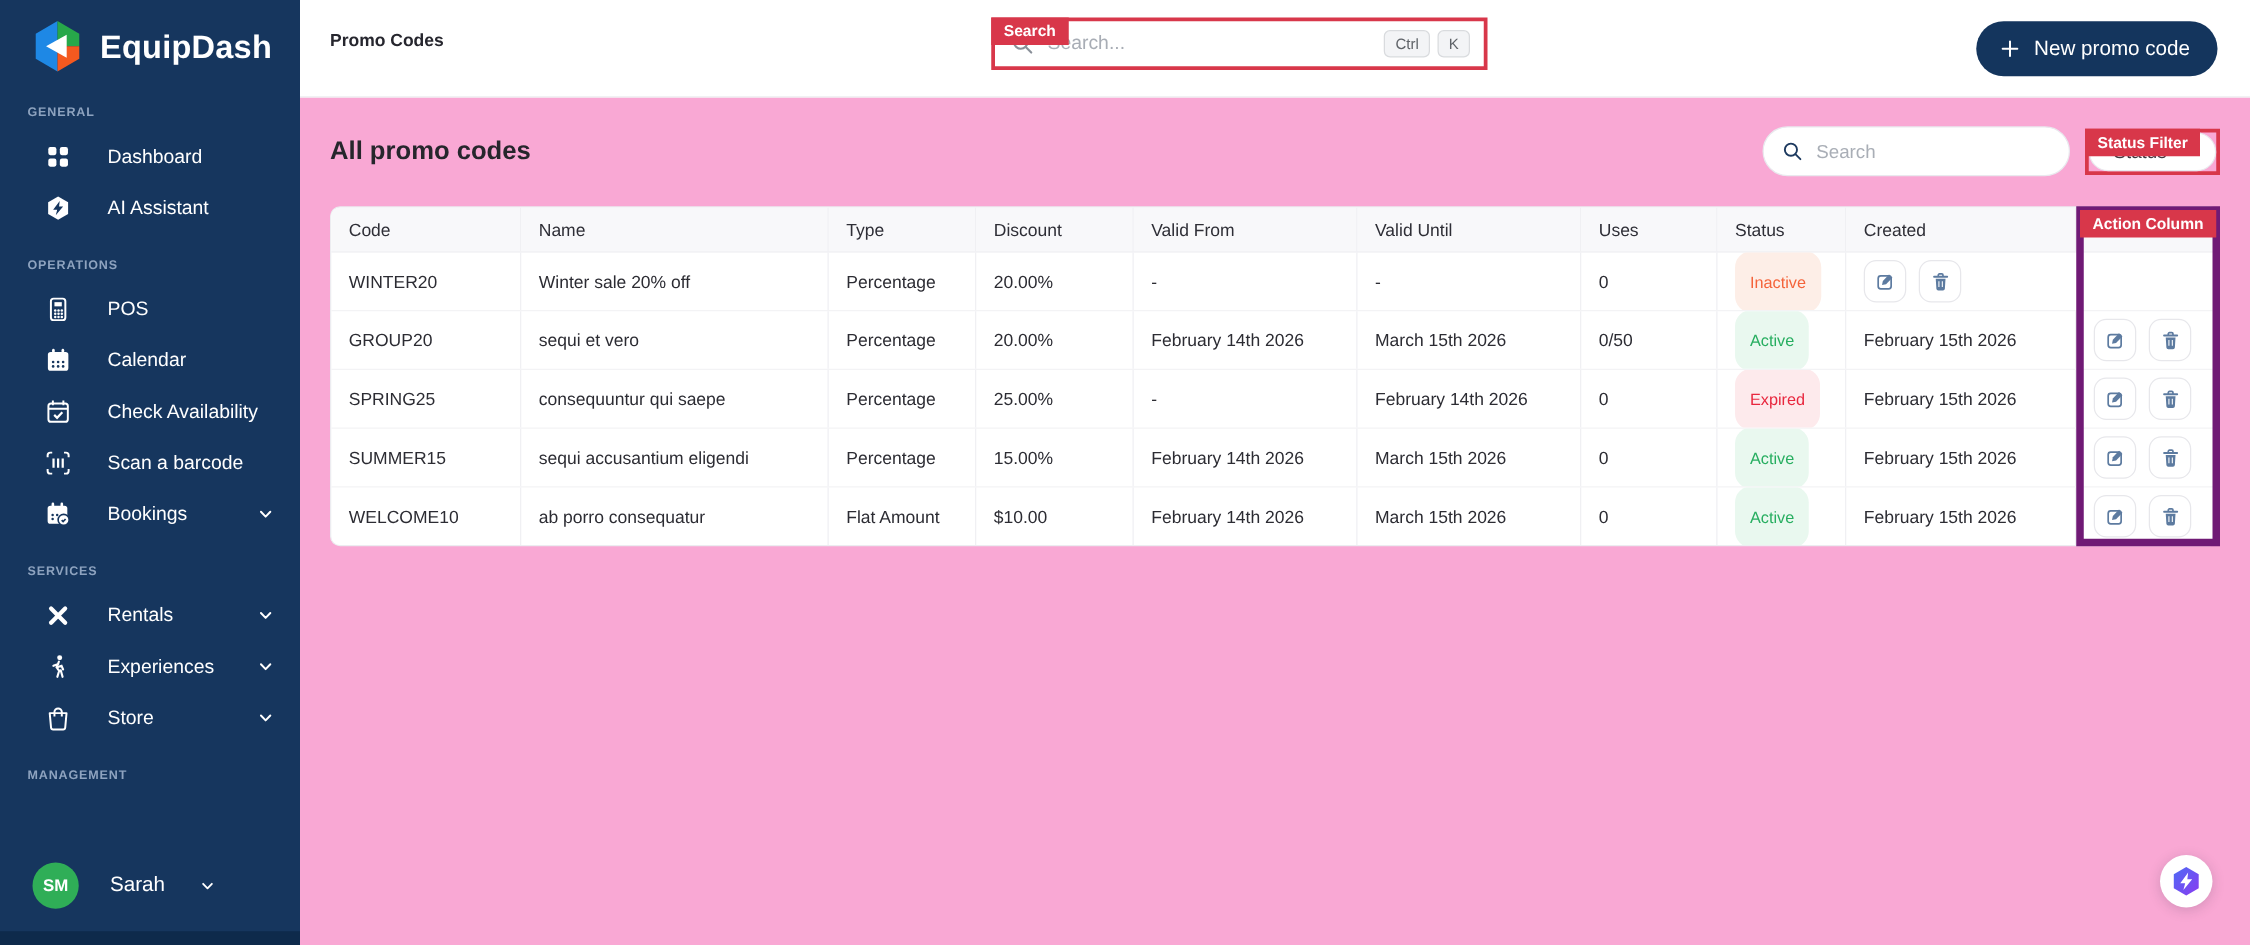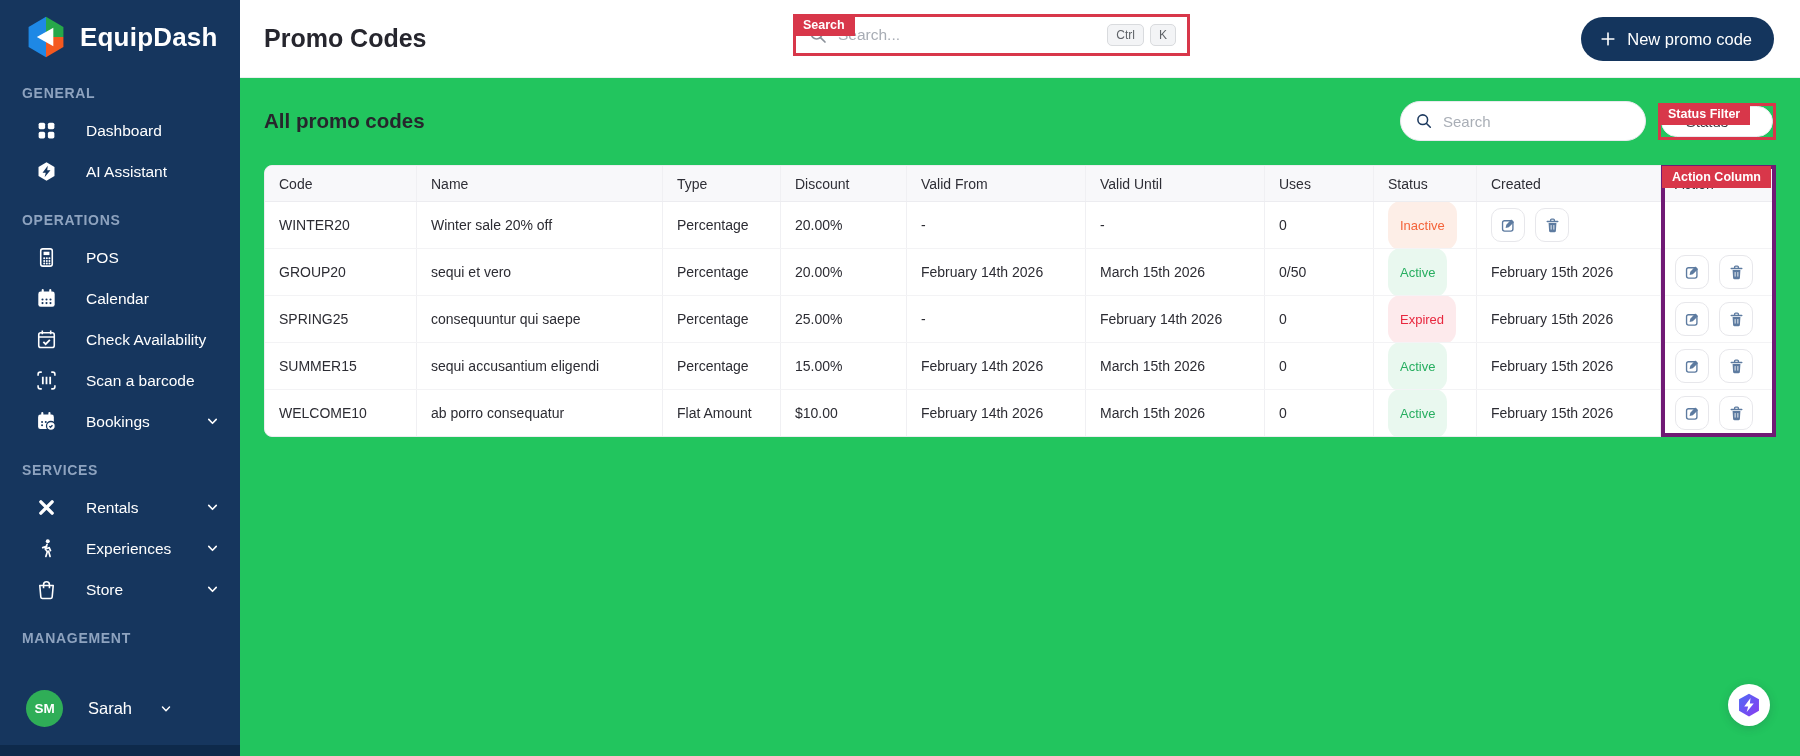--- a/index.html
+++ b/index.html
@@ -1,41 +1,41 @@
 <!DOCTYPE html>
 <html><head>
 <meta charset="utf-8">
 <style>
   * { box-sizing: border-box; margin: 0; padding: 0; }
   html,body { background:#e9e9ec; }
   body { font-family: "Liberation Sans", "DejaVu Sans", sans-serif; }
-  .app { position:relative; width:1800px; height:756px; background:#22c55e; overflow:hidden; }
+  .app { position:relative; width:1800px; height:756px; background:#f9a8d4; overflow:hidden; }
 
   
   .sidebar { position:absolute; left:0; top:0; width:240px; height:756px; background:#16365e; display:flex; flex-direction:column; }
   .logo-row { display:flex; align-items:center; gap:12px; padding:15px 18px 10px 24px; cursor:pointer; }
   .logo-mark svg { width:44px; height:44px; display:block; }
   .logo-text { color:#fff; font-size:26px; font-weight:700; letter-spacing:.2px; }
-  .nav-section-label { padding:20px 24px 9px 22px; font-size:14px; font-weight:600; letter-spacing:.7px; color:#8ea3bf; }
+  .nav-section-label { padding:20px 24px 9px 22px; font-size:10px; font-weight:600; letter-spacing:.7px; color:#8ea3bf; }
   .nav-section-label.first { padding-top:16px; }
   .nav-item { display:flex; align-items:center; gap:29px; padding:10px 20px 10px 36px; color:#fff; font-size:15.5px; cursor:pointer; }
   .nav-icon { width:21px; height:21px; flex:0 0 21px; display:flex; align-items:center; justify-content:center; }
   .nav-icon svg { width:21px; height:21px; display:block; }
   .nav-chevron { margin-left:auto; width:15px; height:15px; color:#fff; }
   .nav-chevron svg { width:15px; height:15px; display:block; }
   .user-row { margin-top:auto; display:flex; align-items:center; gap:25px; padding:12px 20px 18px 26px; cursor:pointer; }
   .avatar { width:37px; height:37px; border-radius:50%; background:#2fae57; color:#fff; font-size:13.5px; font-weight:700; display:flex; align-items:center; justify-content:center; }
   .user-name { color:#fff; font-size:16.5px; }
   .user-chevron { width:14px; height:14px; color:#fff; margin-left:2px; }
   .user-chevron svg { width:14px; height:14px; display:block; }
   .sidebar-strip { height:11px; background:#0e2a4b; }
 
   
   .topbar { position:absolute; left:240px; top:0; width:1560px; height:78px; background:#fff; border-bottom:1px solid #ededf0; }
-  .page-title { position:absolute; left:24px; top:24px; font-size:25px; font-weight:600; color:#26262e; }
+  .page-title { position:absolute; left:24px; top:24px; font-size:14px; font-weight:600; color:#26262e; }
   .search-annot { position:absolute; left:553px; top:14px; width:397px; height:42px; border:3px solid #d8374a; background:#fff; }
   .annot-badge { position:absolute; top:-3px; left:-3px; background:#d8374a; color:#fff; font-size:12.5px; font-weight:700; padding:4px 10px; white-space:nowrap; z-index:6; }
   .topbar-search { display:flex; align-items:center; height:100%; padding:0 11px 0 12px; gap:10px; }
   .topbar-search .mag { width:20px; height:20px; color:#8a9099; flex:0 0 20px; }
   .topbar-search .mag svg { width:20px; height:20px; display:block; }
   .topbar-search input { flex:1; border:none; outline:none; font-size:15.5px; color:#3c3c44; font-family:inherit; background:transparent; }
   .topbar-search input::placeholder { color:#a8adb5; }
   .keys { display:flex; gap:6px; }
   .key { border:1px solid #d9dbde; background:#f3f4f6; border-radius:5px; padding:3px 8px; font-size:12px; color:#5f6368; }
   .new-btn { position:absolute; right:26px; top:17px; height:44px; border:none; border-radius:22px; background:#14355d; color:#fff; font-family:inherit; font-size:16.5px; display:flex; align-items:center; gap:10px; padding:0 22px 0 18px; cursor:pointer; }
@@ -45,21 +45,21 @@
   
   .main { position:absolute; left:240px; top:78px; width:1560px; height:678px; }
   .content-head { display:flex; align-items:center; justify-content:space-between; padding:20px 24px 0 24px; height:66px; }
   .content-title { font-size:20.5px; font-weight:600; color:#26262c; }
   .head-controls { display:flex; align-items:center; gap:12px; }
   .search-pill { width:246px; height:40px; border-radius:20px; background:#fff; border:1px solid #e9e9ee; display:flex; align-items:center; gap:10px; padding:0 14px; }
   .search-pill .mag { width:18px; height:18px; color:#1d3a5f; flex:0 0 18px; }
   .search-pill .mag svg { width:18px; height:18px; display:block; }
   .search-pill input { flex:1; border:none; outline:none; font-size:15px; color:#3c3c44; font-family:inherit; background:transparent; min-width:0; }
   .search-pill input::placeholder { color:#a9aeb6; }
-  .status-annot { position:relative; width:118px; height:37px; border:3px solid #d8374a; }
+  .status-annot { position:relative; width:108px; height:37px; border:3px solid #d8374a; }
   .status-pill { width:100%; height:100%; background:#fff; border:1px solid #e9e9ee; border-radius:16px; display:flex; align-items:center; justify-content:center; gap:7px; font-size:15px; color:#3a3a42; cursor:pointer; }
   .status-pill .chev { width:13px; height:13px; color:#3a3a42; }
   .status-pill .chev svg { width:13px; height:13px; display:block; }
 
   
   .table-wrap { position:relative; margin:21px 24px 0 24px; width:1512px; }
   .table-card { background:#fff; border:1px solid #ececf0; border-radius:8px; overflow:hidden; }
   .thead, .trow { display:grid; grid-template-columns:152px 246px 118px 126px 179px 179px 109px 103px 184px 114px; }
   .th { height:35px; background:#f8f8fa; display:flex; align-items:center; padding-left:14px; font-size:14px; font-weight:500; color:#2e2e36; border-right:1px solid #f0f0f3; }
   .th:last-child { border-right:none; }
@@ -68,21 +68,21 @@
   .td { height:46px; display:flex; align-items:center; padding-left:14px; font-size:14px; color:#2c2c33; border-right:1px solid #f0f0f3; overflow:hidden; white-space:nowrap; }
   .td:last-child { border-right:none; }
   .badge { display:inline-flex; align-items:center; border-radius:13px; padding:17px 12px; font-size:13px; }
   .badge-active { color:#27ae60; background:#e9f8ef; }
   .badge-inactive { color:#f4633a; background:#fdeee7; }
   .badge-expired { color:#e8273e; background:#fdeaec; }
   .td-action { gap:10px; }
   .act { width:34px; height:34px; border-radius:10px; border:1px solid #e7e7eb; background:#fff; display:flex; align-items:center; justify-content:center; padding:0; cursor:pointer; }
   .act .aicon { width:17px; height:17px; }
   .act .aicon svg { width:17px; height:17px; display:block; }
-  .action-annot { position:absolute; left:1397px; top:0; width:115px; height:100%; border:4px solid #701a75; pointer-events:none; z-index:5; }
+  .action-annot { position:absolute; left:1397px; top:0; width:115px; height:100%; border:6px solid #701a75; pointer-events:none; z-index:5; }
 
   
   .fab { position:absolute; right:30px; bottom:30px; width:42px; height:42px; border-radius:50%; background:#fff; border:none; box-shadow:0 2px 10px rgba(40,40,60,.18); display:flex; align-items:center; justify-content:center; cursor:pointer; }
   .fab svg { width:26px; height:26px; display:block; }
 </style>
 </head>
 <body>
 
 <div class="app">
 

